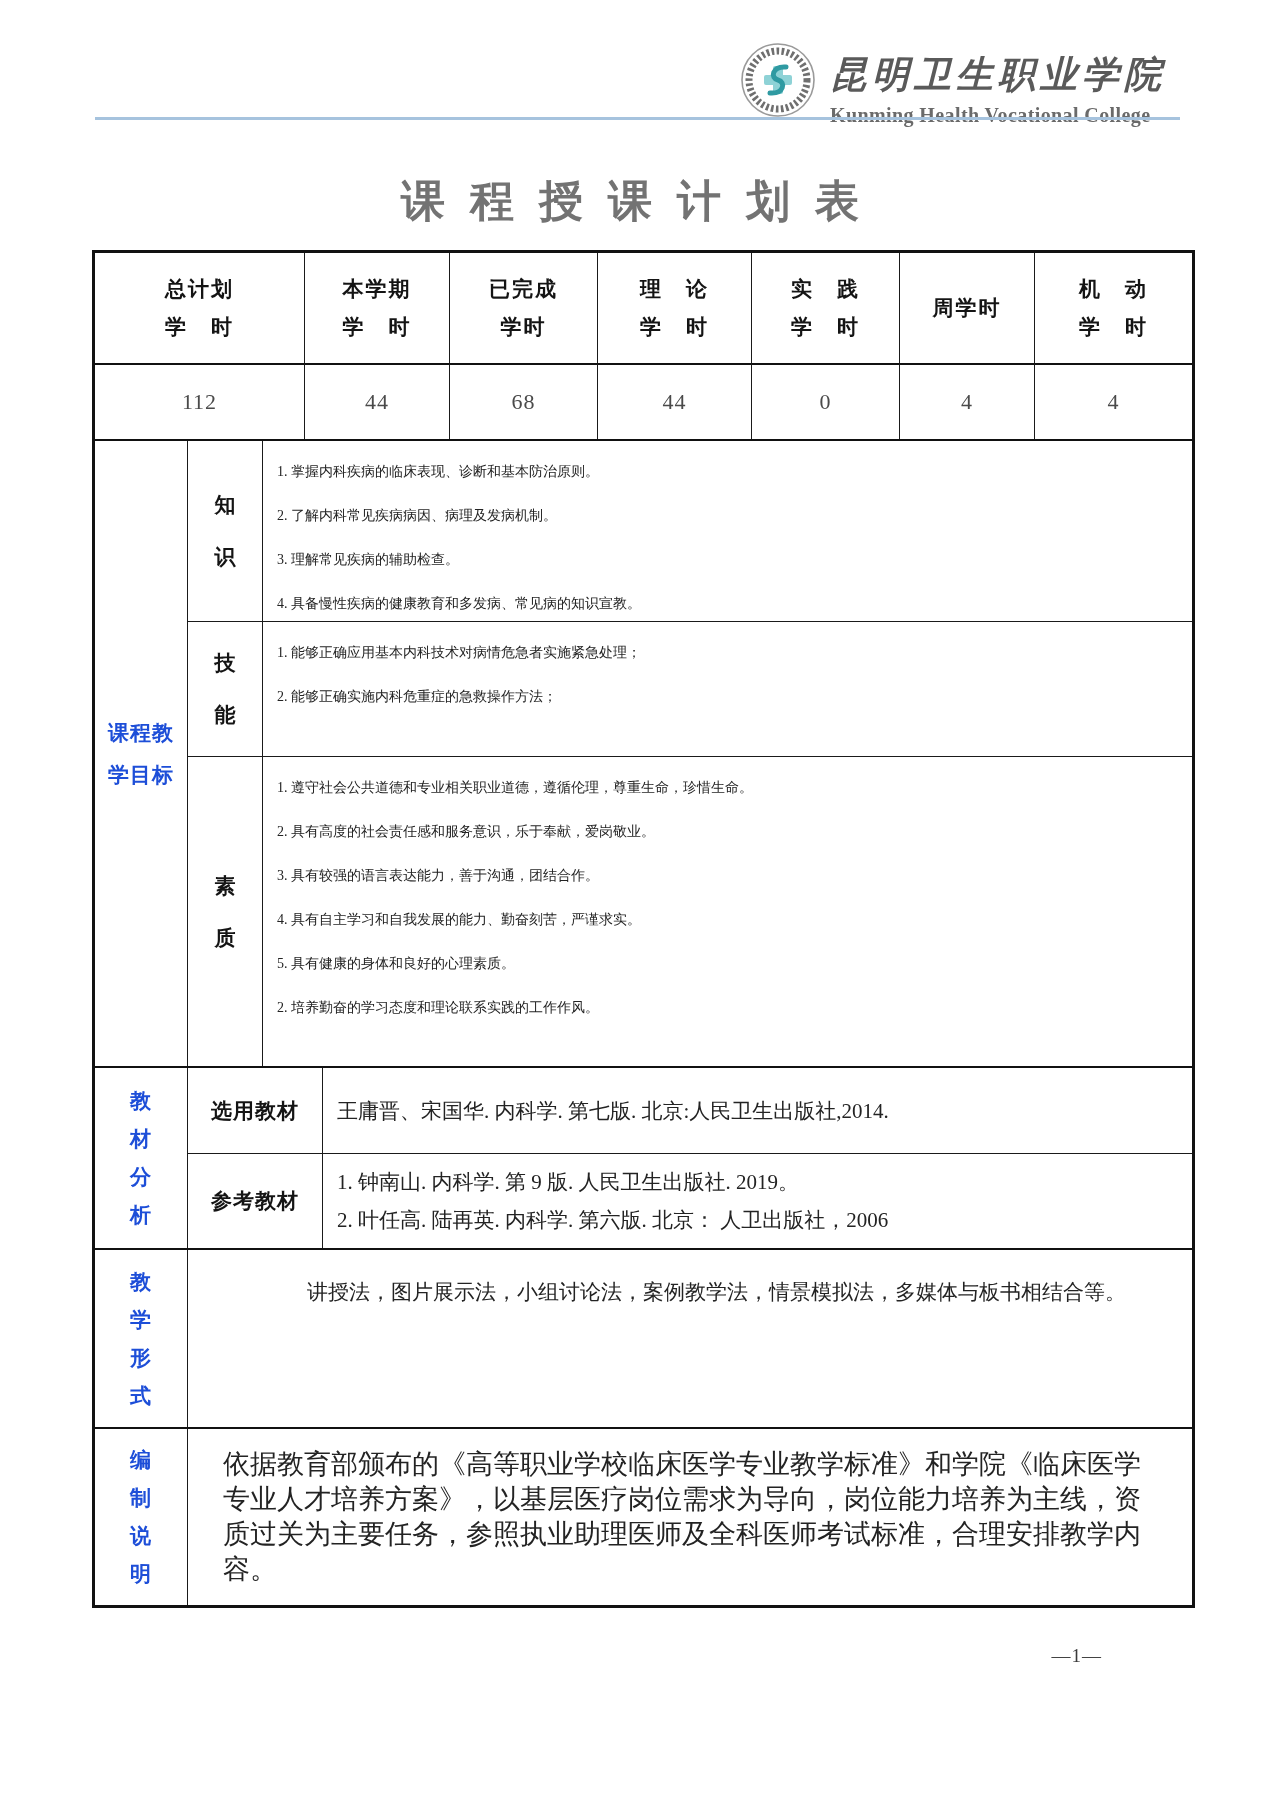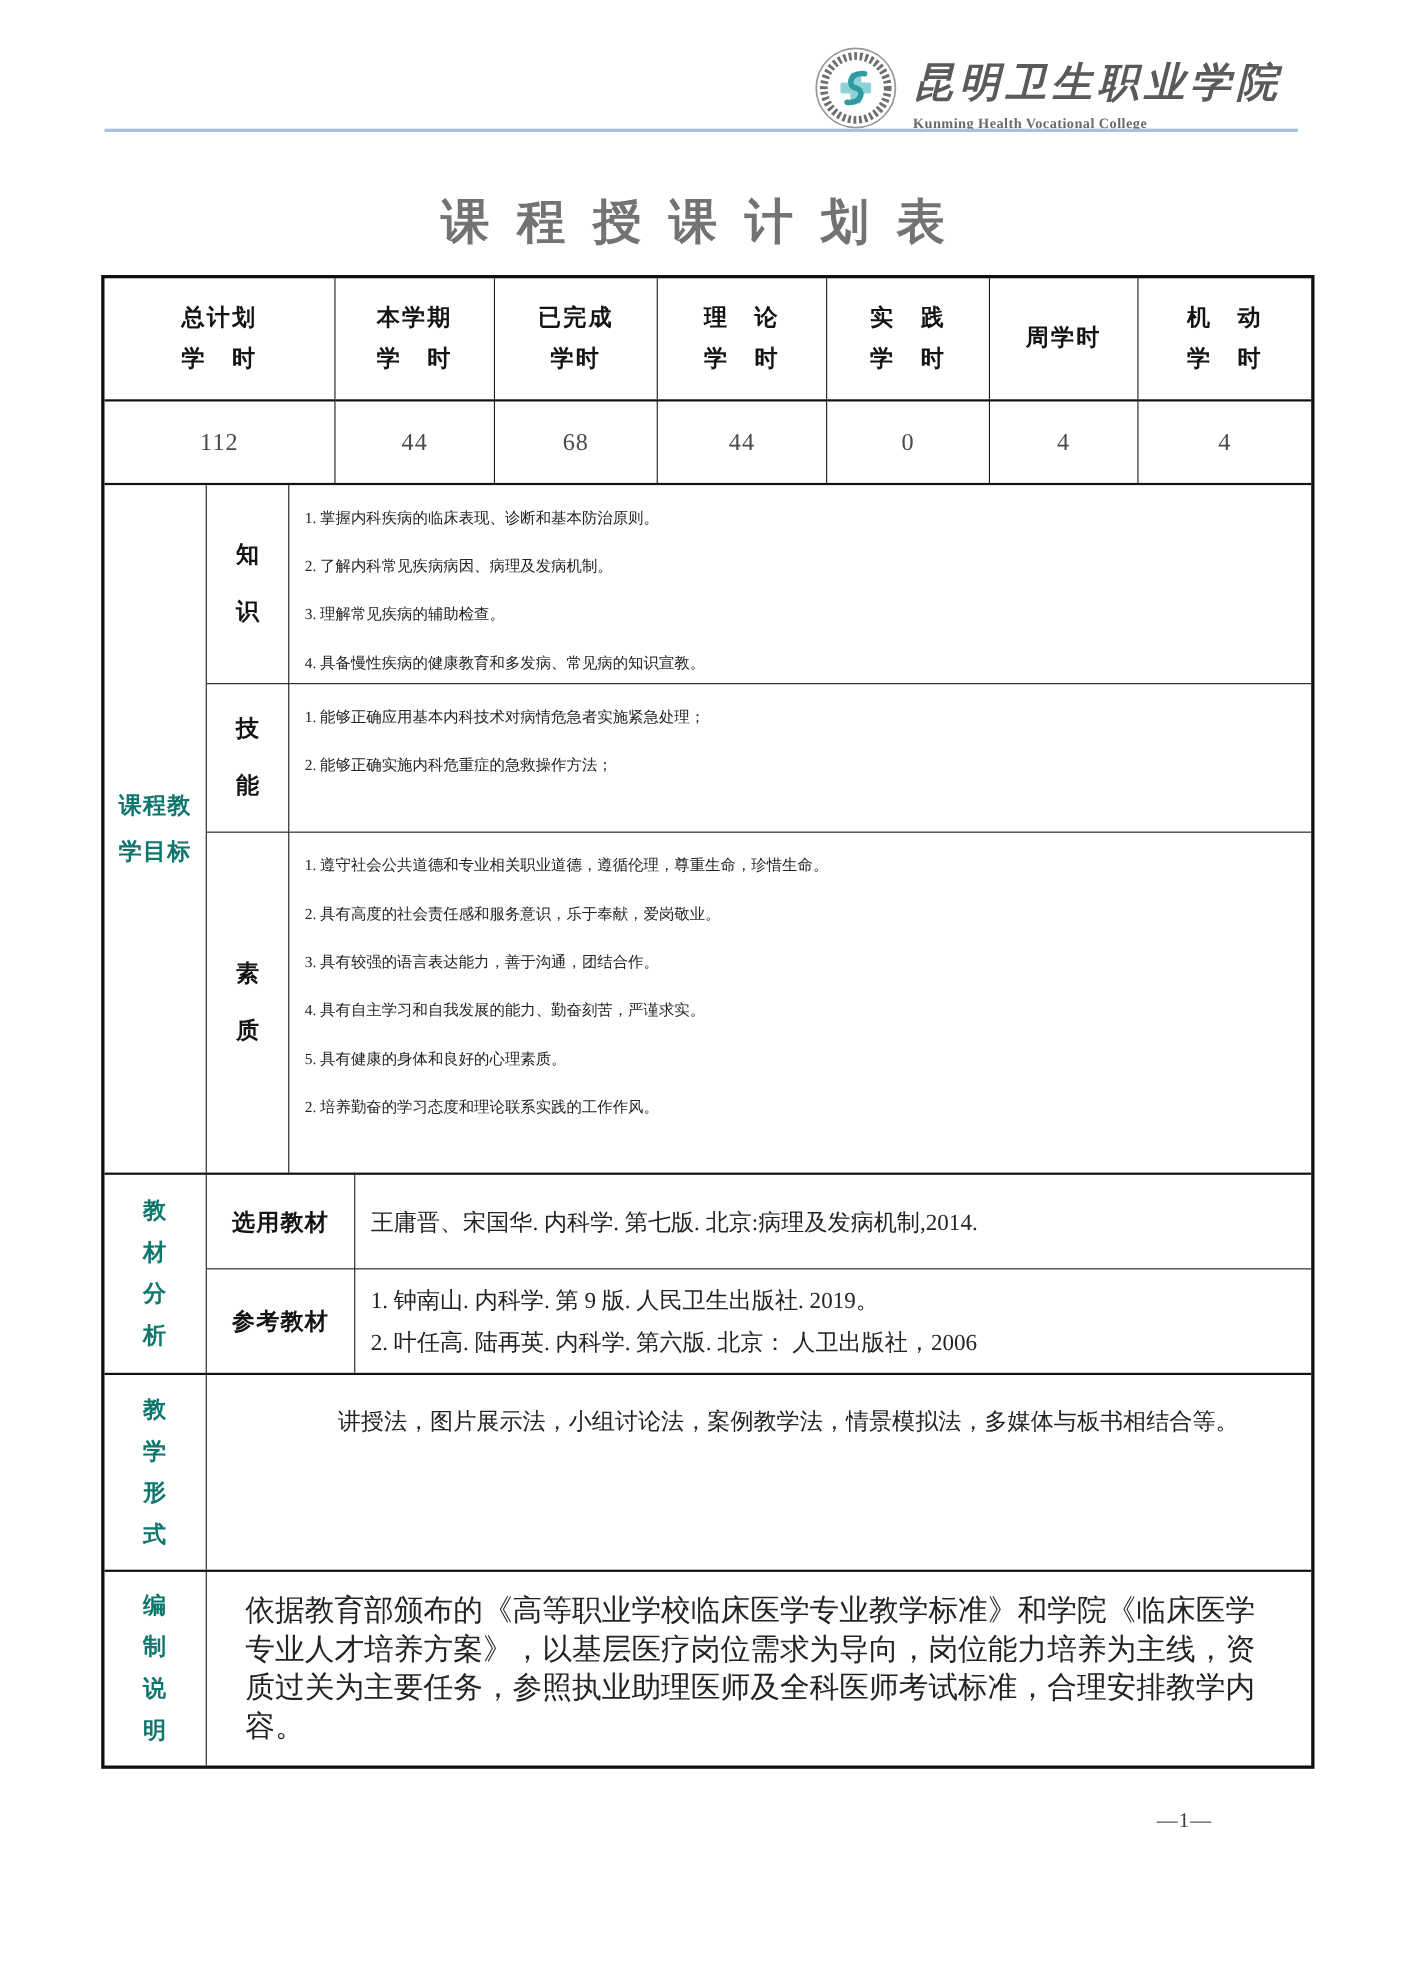--- a/index.html
+++ b/index.html
@@ -21,21 +21,21 @@
     width: 76px; height: 76px;
   }
   .hdr-names { position: absolute; left: 830px; top: 50px; width: 360px; }
   .hdr-zh {
     font-size: 37px; font-style: italic; font-weight: bold;
     color: #5a5a5a; letter-spacing: 5px; white-space: nowrap;
     font-family: "Liberation Serif", "DejaVu Serif", serif;
   }
   .hdr-en {
     margin-top: 4px;
-    font-size: 13px; font-weight: bold; color: #6a6a6a;
+    font-size: 20px; font-weight: bold; color: #6a6a6a;
     letter-spacing: 0.4px; white-space: nowrap;
   }
   .hdr-divider {
     position: absolute; left: 95px; top: 117px;
     width: 1085px; height: 3px; background: #a6c3de;
   }
 
   
   .doc-title {
     position: absolute; left: 82px; top: 172px; width: 1103px;
@@ -70,21 +70,21 @@
     letter-spacing: 2px; color: #141414;
   }
   .hv { font-size: 22px; color: #4a4a4a; letter-spacing: 1px; }
 
   
   .sec-obj { grid-template-columns: 93px 75px 1fr; grid-template-rows: 180px 135px 310px; }
   .rowlabel {
     display: flex; flex-direction: column;
     justify-content: center; align-items: center; text-align: center;
     font-family: "Liberation Sans", "DejaVu Sans", sans-serif;
-    font-weight: bold; font-size: 21px; color: #0f766e;
+    font-weight: bold; font-size: 21px; color: #1d4ed8;
   }
   .rowlabel .vl { line-height: 42px; letter-spacing: 1px; }
   .rowlabel .vl4 { line-height: 38px; }
   .span3 { grid-row: 1 / span 3; }
   .span2 { grid-row: 1 / span 2; }
   .glabel {
     display: flex; flex-direction: column;
     justify-content: center; align-items: center;
     font-family: "Liberation Sans", "DejaVu Sans", sans-serif;
     font-weight: bold; font-size: 21px; color: #141414;
@@ -247,21 +247,21 @@
     <div class="sec sec-mat">
       <div class="rowlabel span2 br">
         <div class="vl vl4">教</div>
         <div class="vl vl4">材</div>
         <div class="vl vl4">分</div>
         <div class="vl vl4">析</div>
       </div>
 
       <div class="mlabel br">选用教材</div>
       <div class="mcontent">
-        <p>王庸晋、宋国华. 内科学. 第七版. 北京:病理及发病机制,2014.</p>
+        <p>王庸晋、宋国华. 内科学. 第七版. 北京:人民卫生出版社,2014.</p>
       </div>
 
       <div class="mlabel br bt">参考教材</div>
       <div class="mcontent bt">
         <p>1. 钟南山. 内科学. 第 9 版. 人民卫生出版社. 2019。</p>
         <p>2. 叶任高. 陆再英. 内科学. 第六版. 北京： 人卫出版社，2006</p>
       </div>
     </div>
 
     <div class="sec sec-fmt">

